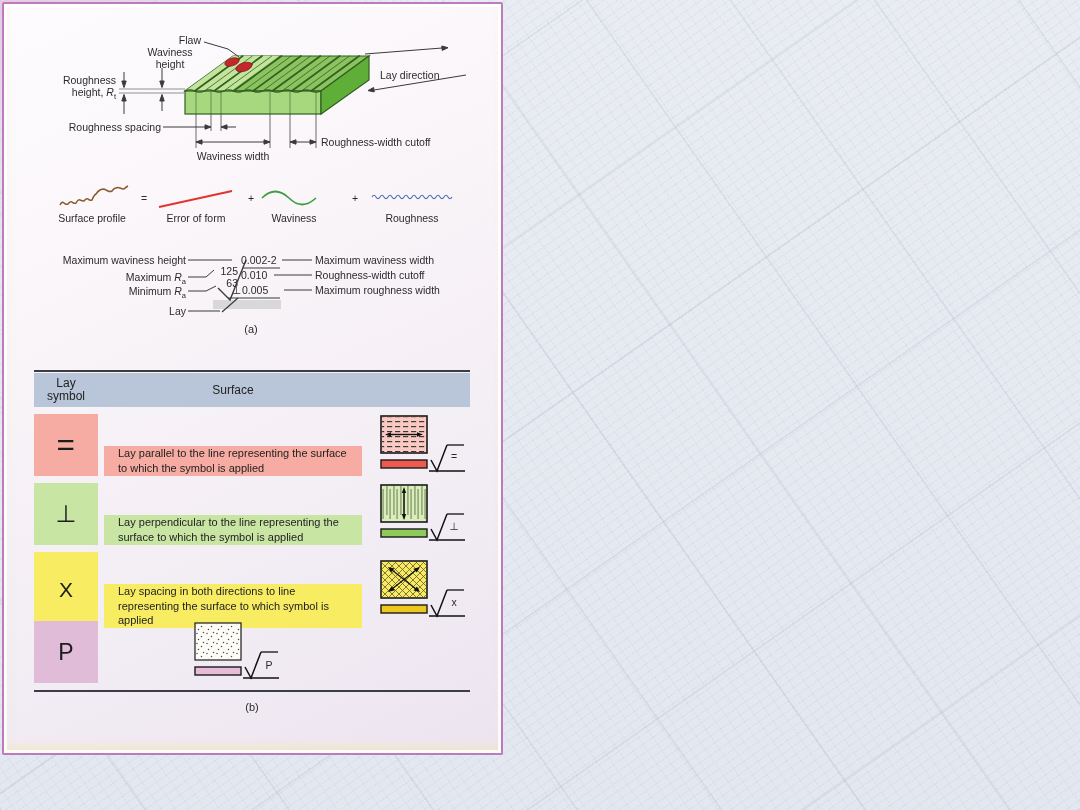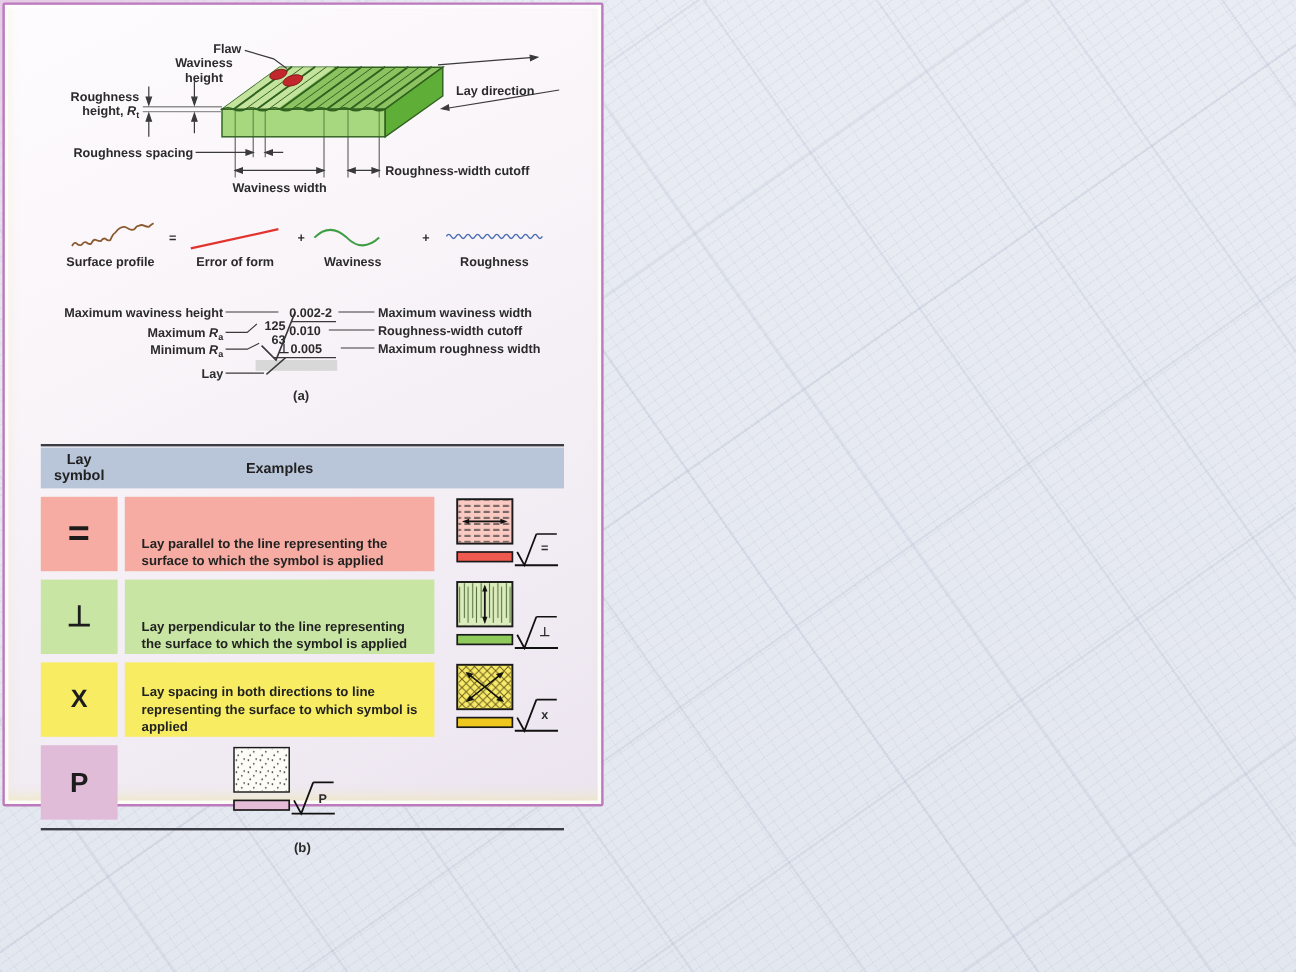--- a/index.html
+++ b/index.html
@@ -20,28 +20,27 @@
   }
   
   .sheen{
     position:absolute;inset:0;
     background:
       radial-gradient(620px 480px at 4% 0%, rgba(227,199,228,0.65), rgba(227,199,228,0) 62%),
       radial-gradient(260px 200px at 0% 0%, rgba(235,206,233,0.8), rgba(235,206,233,0) 70%);
     pointer-events:none;
   }
   .panel{
-    position:absolute;left:2px;top:2px;width:501px;height:670px;box-sizing:border-box;
+    position:absolute;left:2px;top:2px;width:501px;height:753px;box-sizing:border-box;
     border:2px solid #bd7abd;border-radius:2px;
     background:linear-gradient(155deg,#fefcfe 0%,#f9f4f8 40%,#ece5f0 100%);
     box-shadow:
       inset 0 0 0 3px rgba(255,255,255,0.85),
       inset 0 -9px 12px -5px rgba(238,232,150,0.65),
       inset 8px 0 10px -7px rgba(244,240,210,0.5);
-    font-weight: bold;
   }
   .fig-a{position:absolute;left:0;top:0;}
   svg{font-family:"Liberation Sans", sans-serif;}
   svg text{fill:#2b2b2b;font-size:10.5px;}
   .lbl-b{font-size:11px;}
   
   .tbl{position:absolute;left:30px;top:366px;width:436px;}
   .tbl-topline{border-top:2.5px solid #3c3c44;}
   .tbl-header{
     display:grid;grid-template-columns:64px 258px 1fr;column-gap:6px;
@@ -49,21 +48,21 @@
     font-size:12px;color:#222;
   }
   .th{text-align:center;}
   .th-lay{white-space:pre-line;line-height:1.12;}
   .row{display:grid;grid-template-columns:64px 258px 1fr;column-gap:6px;height:62px;margin-top:7px;}
   .cell-sym{display:flex;align-items:center;justify-content:center;color:#1c1c1c;}
   .sym-eq{font-size:30px;transform:scaleX(1.05);}
   .sym-perp{font-size:24px;}
   .sym-x{font-size:21px;}
   .sym-p{font-size:23px;}
-  .cell-int{display:flex;align-items:flex-end;padding:0 14px;font-size:11px;line-height:1.32;color:#222;}
+  .cell-int{display:flex;align-items:flex-start;padding:0 14px;font-size:11px;line-height:1.32;color:#222;margin-top:32px;}
   .cell-ex{display:flex;align-items:center;justify-content:center;}
   .tbl-bottomline{border-top:2.5px solid #3c3c44;margin-top:7px;}
   .cap-b{text-align:center;font-size:11px;color:#2b2b2b;margin-top:9px;}
   .defs-holder{position:absolute;width:0;height:0;overflow:hidden;}
 </style>
 </head>
 <body>
 
 <div class="wafer"></div>
 <div class="sheen"></div>
@@ -232,21 +231,21 @@
     </g>
 
     <text class="lbl-b" x="247" y="329" text-anchor="middle">(a)</text>
   </svg>
 
   <div class="tbl">
     <div class="tbl-topline"></div>
     <div class="tbl-header">
       <div class="th th-lay">Lay
 symbol</div>
-      <div class="th">Examples</div>
+      <div class="th">Surface</div>
     </div>
 
     <div class="row">
       <div class="cell-sym" style="background:#f6aca2">
           <span class="sym-eq">=</span>
         </div>
       <div class="cell-int" style="background:#f6aca2">
           <span>Lay parallel to the line representing the surface to which the symbol is applied</span>
         </div>
       <div class="cell-ex">

